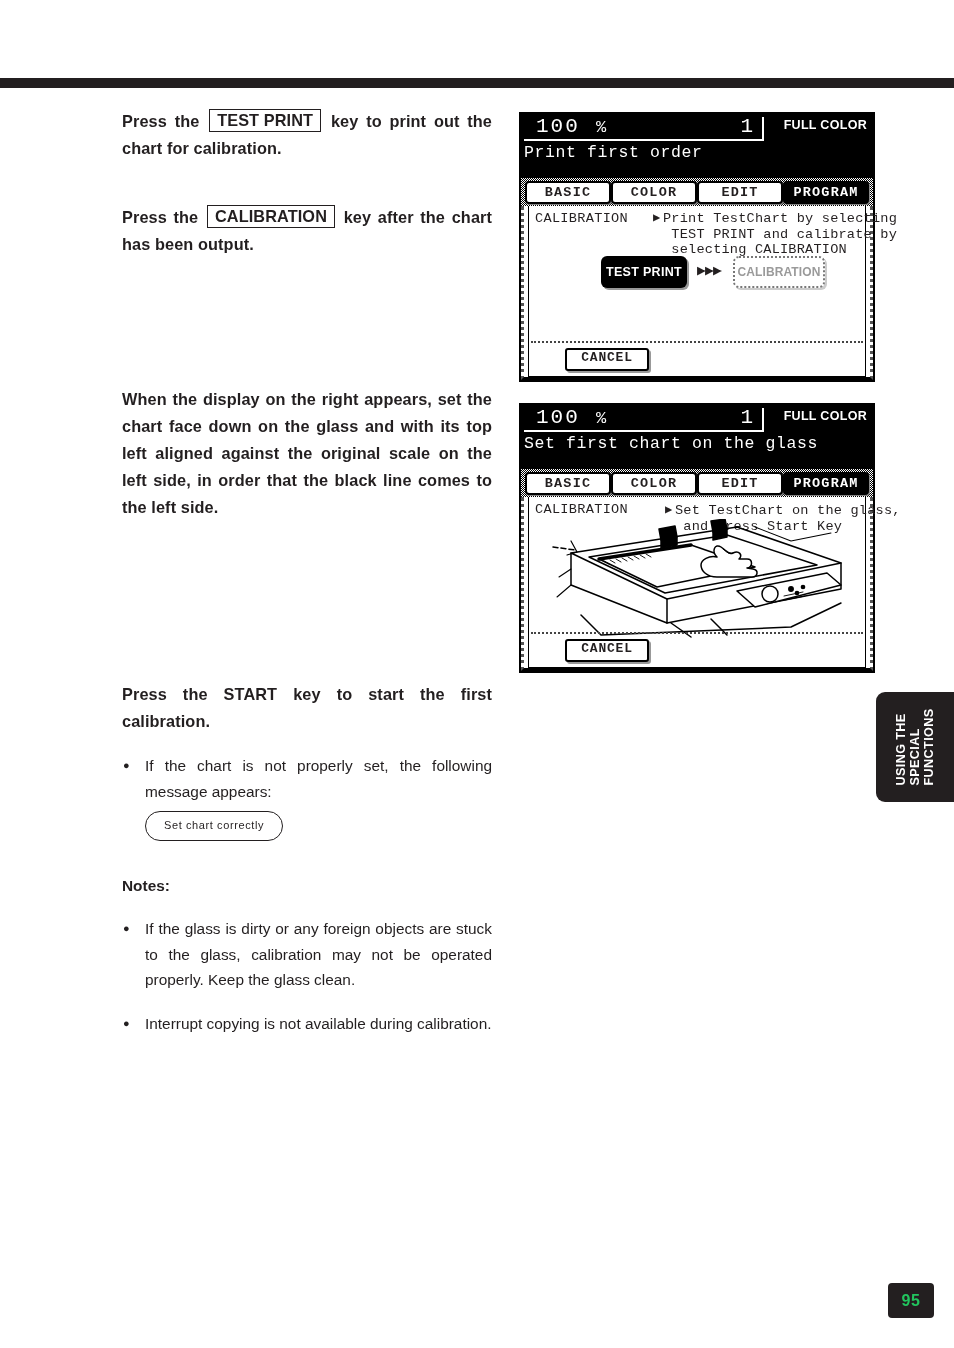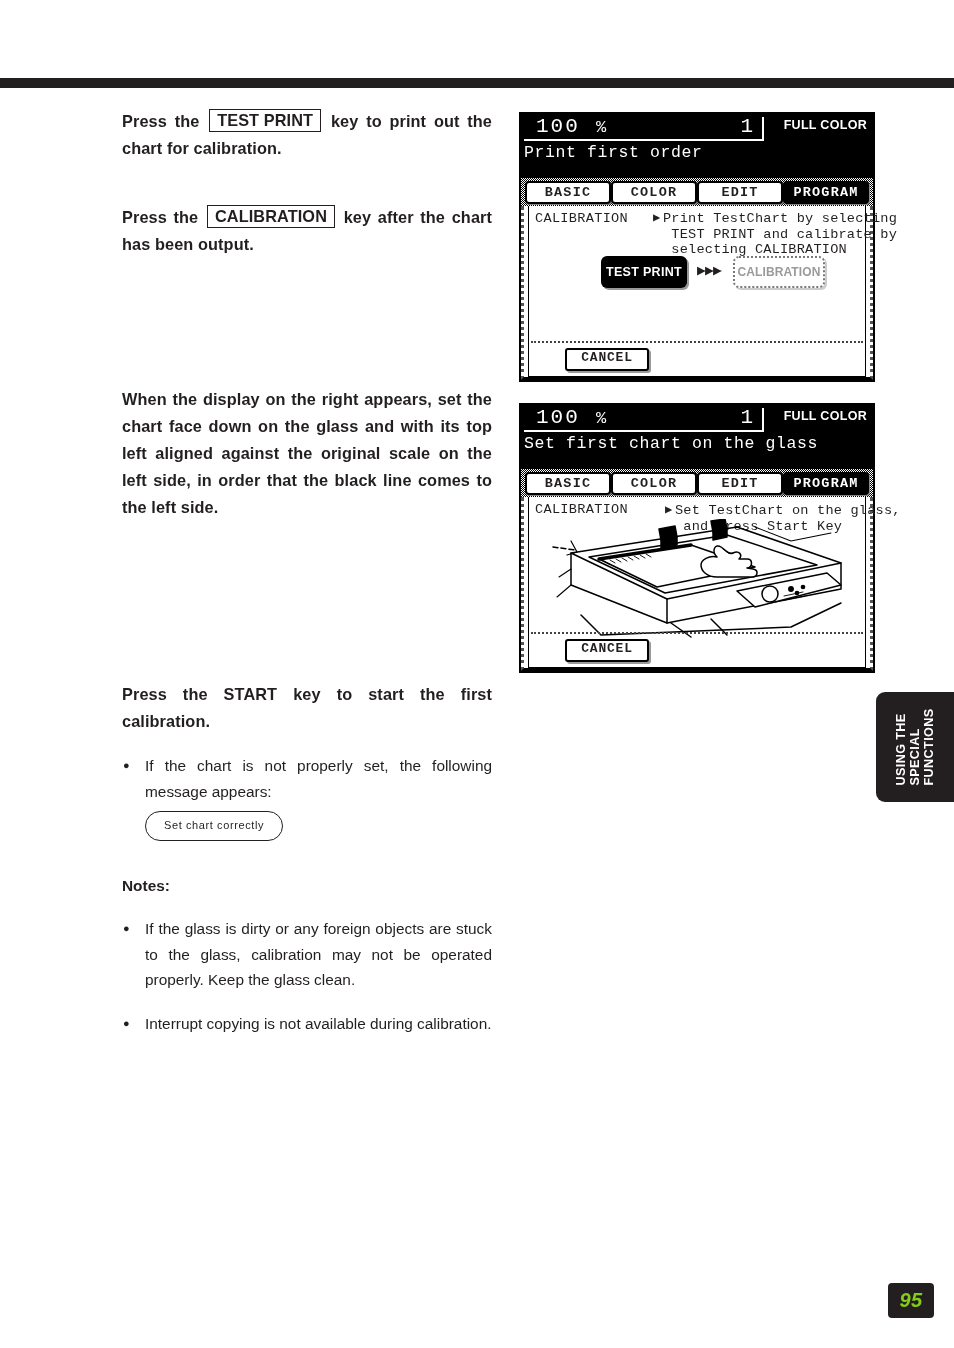--- a/index.html
+++ b/index.html
@@ -382,25 +382,24 @@
     top: 1283px;
     width: 46px;
     height: 35px;
     background: #231f20;
     border-radius: 4px;
     display: flex;
     align-items: center;
     justify-content: center;
   }
   .page-num span {
-    color: #84cc16;
-    font-size: 20px;
+    color: #22c55e;
+    font-size: 16px;
     font-weight: bold;
     letter-spacing: 0.5px;
-    font-style: italic;
   }
 </style>
 </head>
 <body>
 
 <div class="top-rule"></div>
 
 <div class="left-col">
 
   <div class="step-head para-justify">

